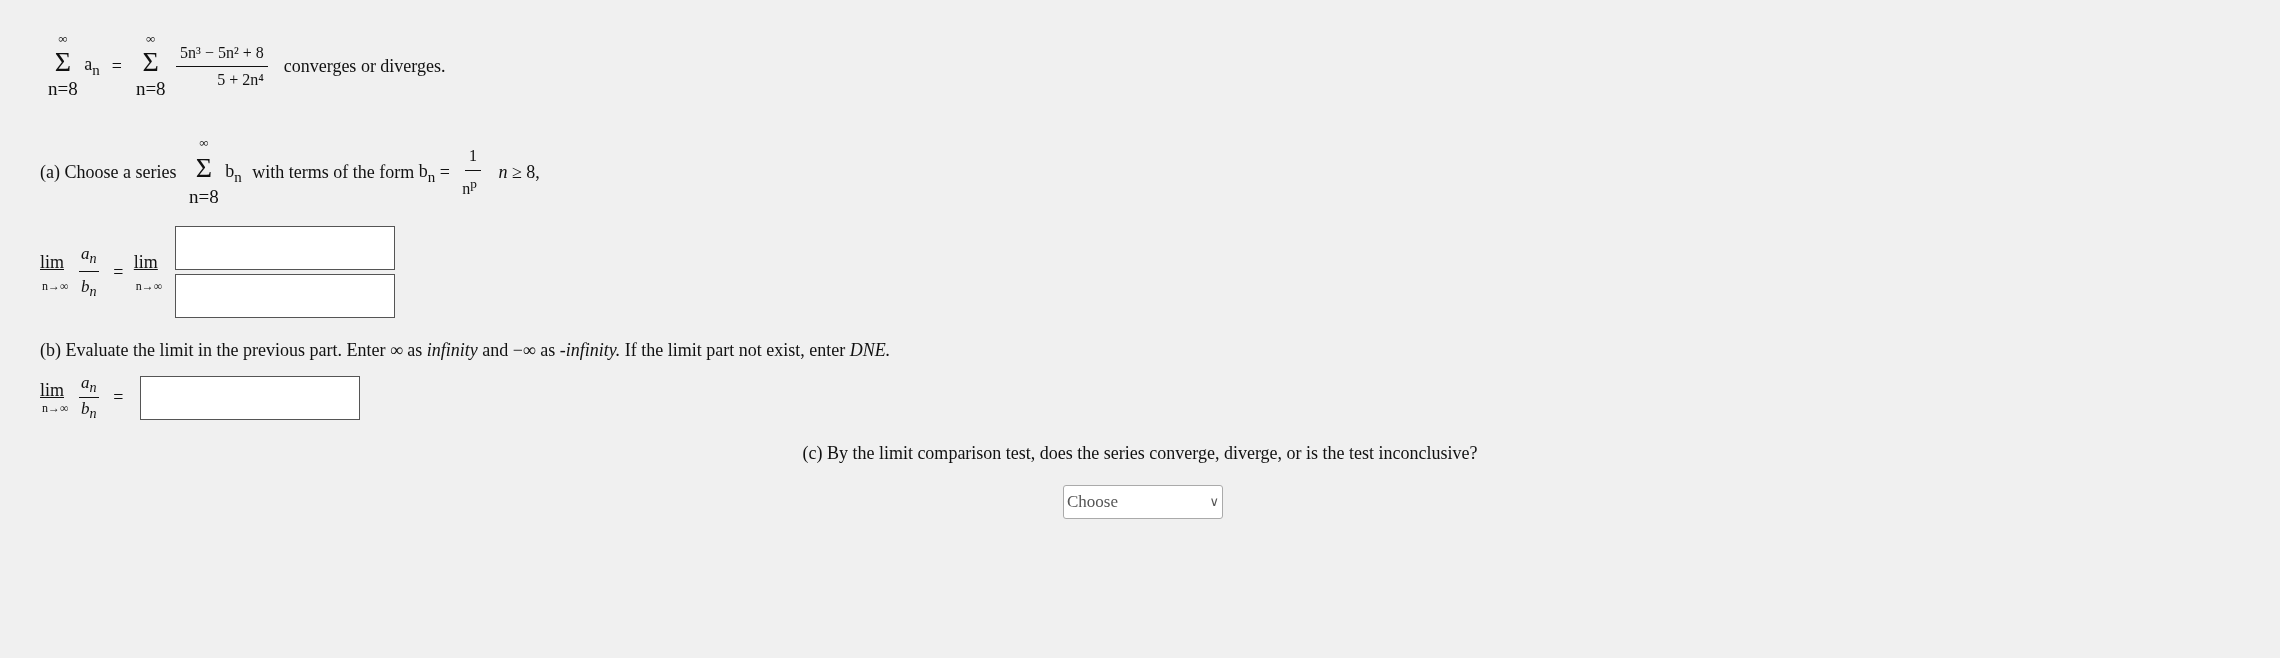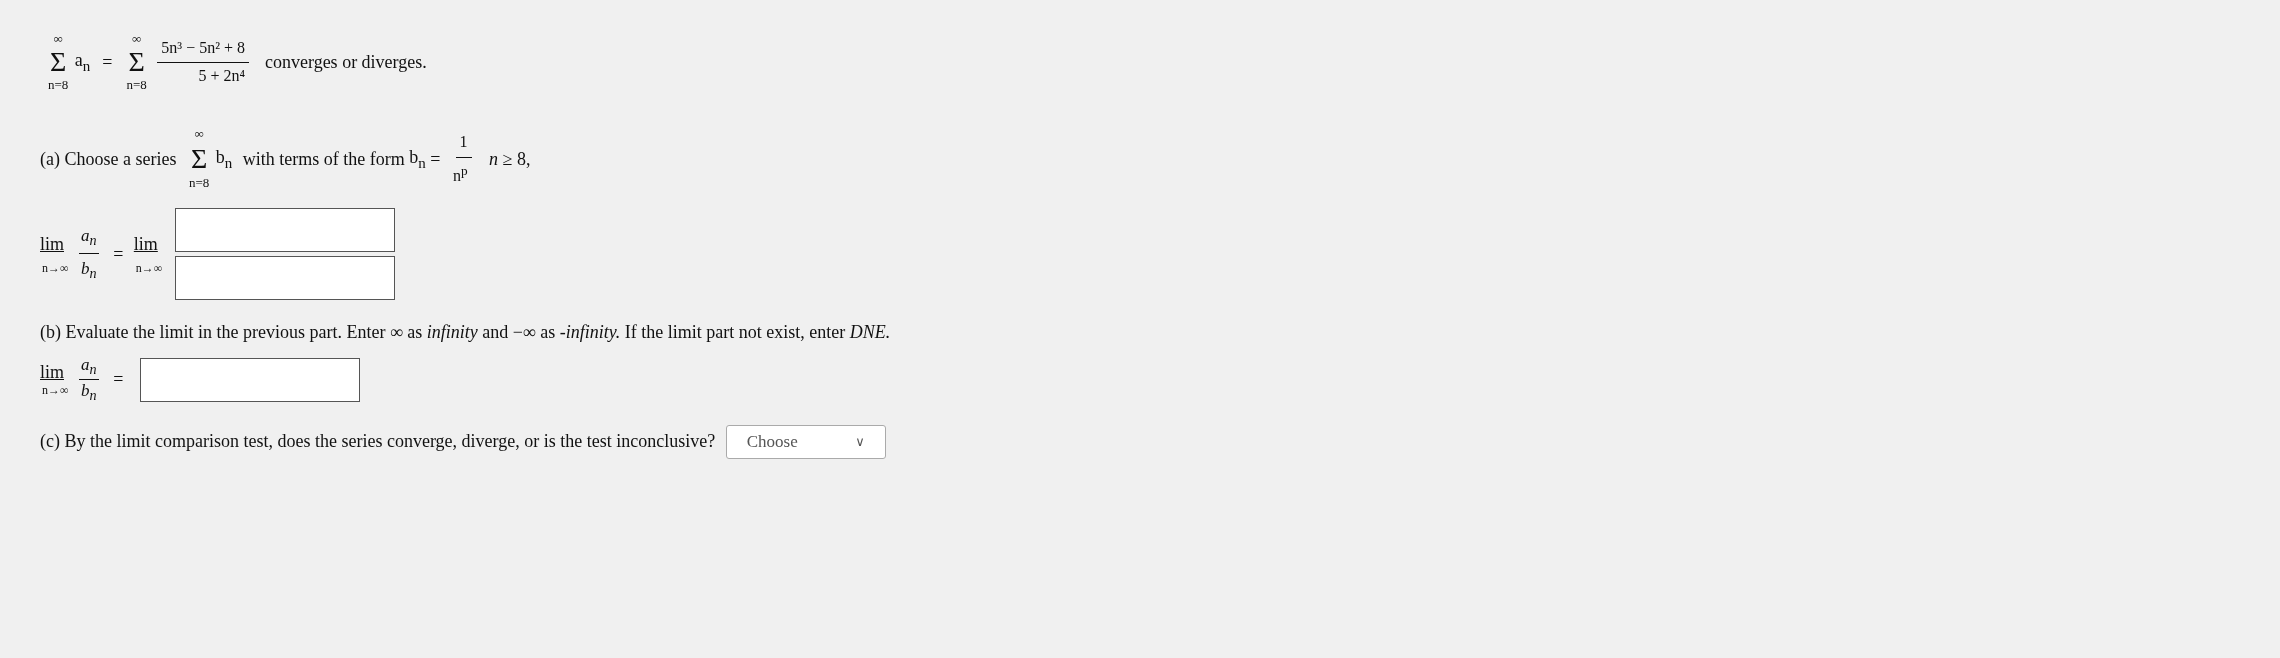--- a/index.html
+++ b/index.html
@@ -45,21 +45,21 @@
       align-items: center;
       margin: 0 2px;
     }
 
     .sigma-sym {
       font-size: 28px;
       line-height: 1;
     }
 
     .sigma-sub {
-      font-size: 13px;
+      font-size: 19px;
     }
 
     .sigma-sup {
       font-size: 13px;
     }
 
     .fraction {
       display: inline-flex;
       flex-direction: column;
       align-items: flex-end;
@@ -128,29 +128,30 @@
       align-items: flex-end;
       flex-wrap: wrap;
       margin-bottom: 6px;
     }
 
     .part-c {
       display: flex;
       align-items: center;
       flex-wrap: wrap;
       font-size: 18px;
+      flex-direction: column;
     }
 
     .dropdown-wrapper {
       display: inline-flex;
       align-items: center;
       border: 1px solid #aaa;
       background: #fff;
       border-radius: 3px;
-      padding: 6px 20px;
+      padding: 6px 3px;
       margin-left: 6px;
       min-width: 160px;
       cursor: pointer;
     }
 
     .dropdown-label {
       flex: 1;
       color: #555;
       font-size: 17px;
     }

